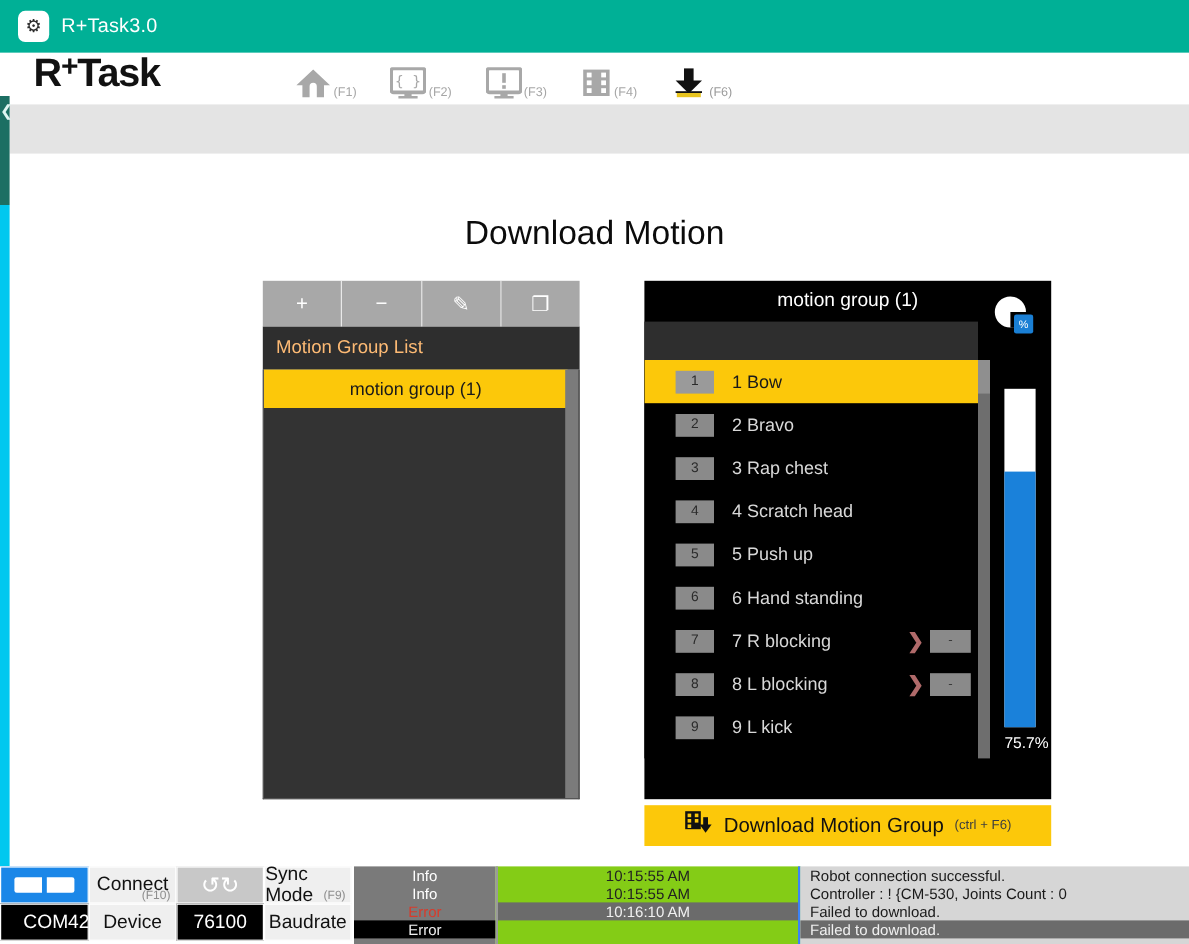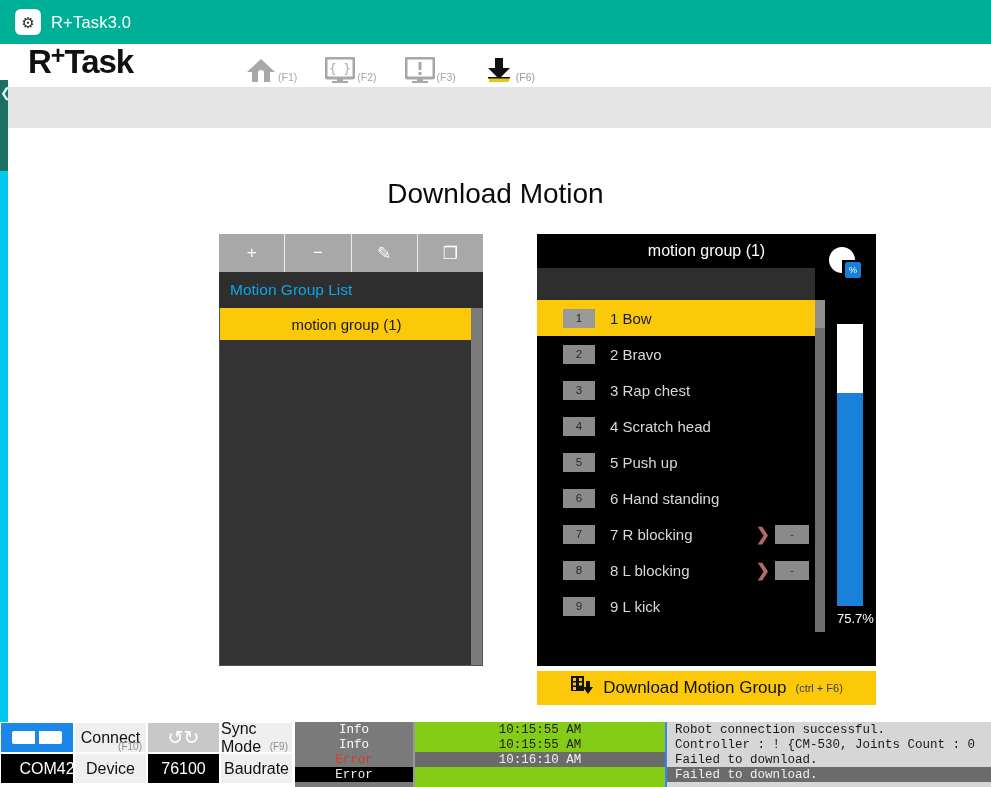--- a/index.html
+++ b/index.html
@@ -71,21 +71,21 @@
   
   .left-panel { position: absolute; left: 219px; top: 234px; width: 264px; height: 432px; }
   .mg-toolbar { display: flex; height: 38px; width: 264px; }
   .mg-tb-btn {
     flex: 1; background: #a8a8a8; border-right: 1px solid #e9e9e9;
     display: flex; align-items: center; justify-content: center;
     color: #ffffff; font-size: 17px; cursor: pointer;
   }
   .mg-tb-btn:last-child { border-right: none; }
   .mg-header {
-    height: 36px; background: #2e2e2e; color: #0ea5e9;
+    height: 36px; background: #2e2e2e; color: #fdba74;
     display: flex; align-items: center; padding-left: 11px; font-size: 15.5px;
   }
   .mg-listbox {
     position: relative; height: 358px; background: #333333;
     border: 1px solid #555; border-top: none;
   }
   .mg-item {
     height: 32px; background: #fcc80a; color: #1a1a1a;
     display: flex; align-items: center; justify-content: center;
     font-size: 15px; cursor: pointer; width: 253px;
@@ -192,21 +192,21 @@
   }
   .sb-connect { width: 73px; background: #efefef; color: #111; }
   .sb-sync-ico { width: 73px; background: #c8c8c8; color: #ffffff; font-size: 19px; }
   .sb-sync { width: 73px; background: #efefef; color: #111; }
   .sb-com { width: 74px; background: #000000; color: #ffffff; padding-left: 20px; }
   .sb-device { width: 73px; background: #efefef; color: #111; }
   .sb-baud { width: 73px; background: #000000; color: #ffffff; }
   .sb-baudlbl { width: 73px; background: #efefef; color: #111; }
   .fk-sub { font-size: 10px; color: #8d8d8d; position: absolute; right: 4px; bottom: 0px; }
 
-  .sb-log { flex: 1; display: flex; font-family: Liberation Mono, monospace; }
+  .sb-log { flex: 1; display: flex; }
   .log-col-level { width: 118px; background: #7a7a7a; }
   .log-col-time  { width: 254px; background: #84cc16; border-left: 2px solid #9a9a9a;
                    border-right: 2px solid #3b82f6; }
   .log-col-msg   { flex: 1; background: #d6d6d6; }
   .log-cell {
     height: 15px; font-size: 12.5px; display: flex; align-items: center;
     padding-left: 8px; white-space: nowrap;
   }
   .log-col-level .log-cell { justify-content: center; padding-left: 0; color: #ffffff; }
   .log-col-level .log-cell.err { color: #d93a2b; }
@@ -252,20 +252,34 @@
         <span class="glyph">
           <svg width="30" height="26" viewBox="0 0 30 26">
             <rect x="1" y="1" width="28" height="20" rx="2" fill="none" stroke="#a8a8a8" stroke-width="3"></rect>
             <rect x="12" y="21" width="6" height="4" fill="#a8a8a8"></rect>
               <rect x="7" y="24" width="16" height="2.5" fill="#a8a8a8"></rect>
             <rect x="13.5" y="5" width="3" height="8" fill="#a8a8a8"></rect>
               <rect x="13.5" y="15" width="3" height="3" fill="#a8a8a8"></rect>
           </svg>
         </span>
         <span class="fkey">(F3)</span>
+      </div>
+      <div class="tool-btn">
+        <span class="glyph">
+          <svg width="26" height="26" viewBox="0 0 26 26">
+            <rect x="2" y="2" width="22" height="22" fill="#a8a8a8"></rect>
+            <rect x="5" y="4.5" width="4" height="4" fill="#fff"></rect>
+              <rect x="5" y="11" width="4" height="4" fill="#fff"></rect>
+              <rect x="5" y="17.5" width="4" height="4" fill="#fff"></rect>
+            <rect x="17" y="4.5" width="4" height="4" fill="#fff"></rect>
+              <rect x="17" y="11" width="4" height="4" fill="#fff"></rect>
+              <rect x="17" y="17.5" width="4" height="4" fill="#fff"></rect>
+          </svg>
+        </span>
+        <span class="fkey">(F4)</span>
       </div>
       <div class="tool-btn active">
         <span class="glyph">
           <svg width="30" height="26" viewBox="0 0 30 26">
             <rect x="11" y="1" width="8" height="11" fill="#111"></rect>
             <path d="M4 11 L15 22 L26 11 Z" fill="#111"></path>
             <rect x="5" y="21" width="20" height="4" fill="#e8c41e"></rect>
             <rect x="4" y="20" width="22" height="1.5" fill="#111"></rect>
           </svg>
         </span>

